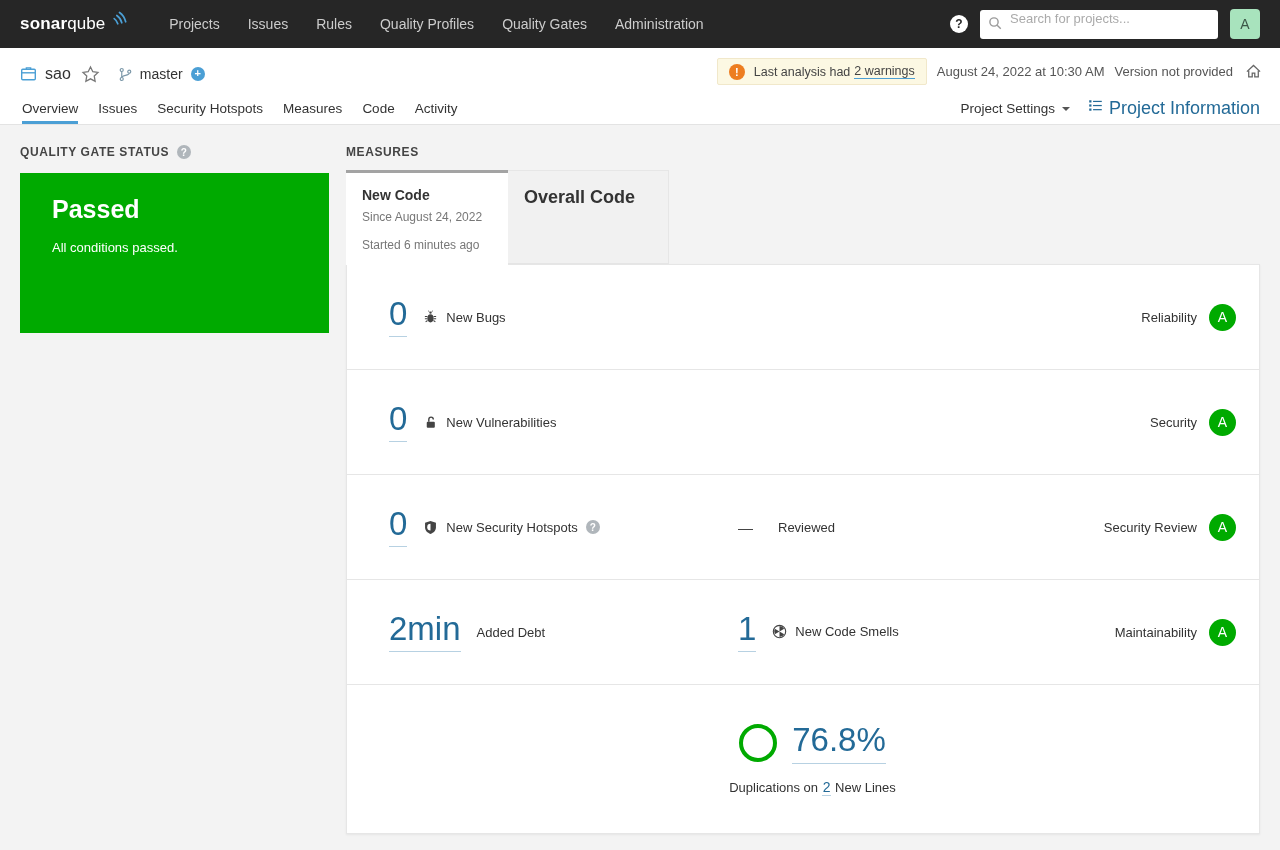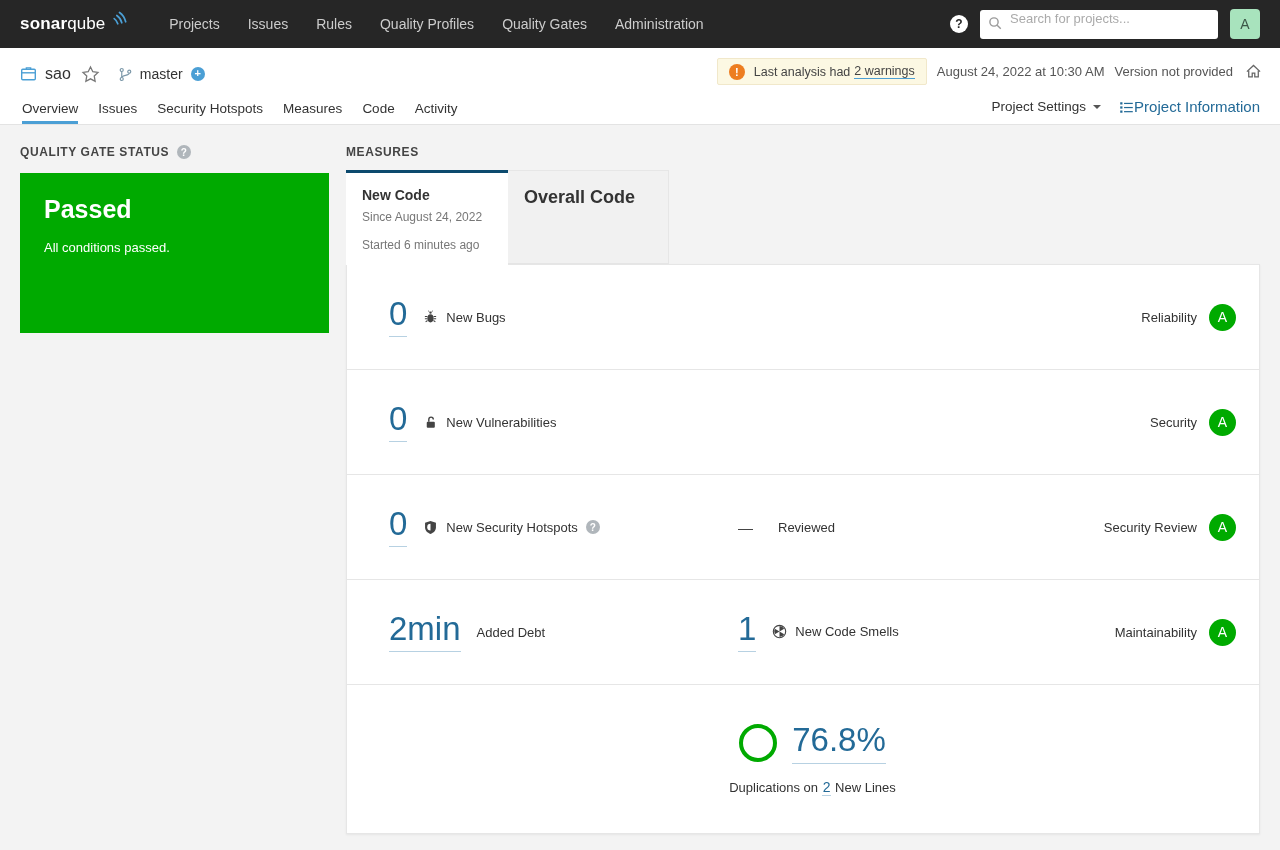--- a/index.html
+++ b/index.html
@@ -47,39 +47,39 @@
   .meta-text { font-size:13px; color:#555; }
   .home-btn { display:flex; cursor:pointer; margin-left:2px; }
 
   .header-row2 { position:absolute; top:48px; left:12px; display:flex; }
   .ptab { font-size:13.5px; color:#333; margin:0 10px; padding:5px 0 8px 0; cursor:pointer; }
   .ptab.active { border-bottom:3px solid #4b9fd5; padding-bottom:5px; }
   .header-row2-right { position:absolute; top:50px; right:20px; display:flex; align-items:center; gap:18px; }
   .proj-settings { font-size:13.5px; color:#333; display:flex; align-items:center; cursor:pointer; }
   .caret-down { display:inline-block; width:0; height:0; border-left:4px solid transparent;
                 border-right:4px solid transparent; border-top:4px solid #555; margin-left:7px; }
-  .proj-info { font-size:15px; color:#236a97; display:flex; align-items:flex-end; cursor:pointer; }
+  .proj-info { font-size:18px; color:#236a97; display:flex; align-items:flex-start; gap:6px; cursor:pointer; }
 
   
   .content { position:absolute; top:124px; left:0; width:100%; height:726px; background:#f3f3f3;
              border-top:1px solid #e3e3e3; }
   .section-heading { font-size:12px; font-weight:bold; color:#444; letter-spacing:.6px;
                      display:flex; align-items:center; gap:8px; }
   .help-gray { width:14px; height:14px; border-radius:50%; background:#b0b6bb; color:#fff;
                font-size:10px; font-weight:bold; display:flex; align-items:center; justify-content:center;
                cursor:pointer; flex:none; }
   .qg-heading { position:absolute; left:20px; top:20px; }
   .qg-box { position:absolute; left:20px; top:48px; width:309px; height:160px; background:#00aa00;
-            color:#fff; padding:22px 24px; }
+            color:#fff; padding:22px 32px; }
   .qg-status { font-size:25px; font-weight:bold; margin-bottom:16px; }
   .qg-msg { font-size:13px; }
 
   .m-heading { position:absolute; left:346px; top:20px; }
   .tab-new { position:absolute; left:346px; top:45px; width:162px; height:95px; background:#fff;
-             border-top:3px solid #0c4a6e; padding:14px 16px; cursor:pointer; z-index:2; }
+             border-top:3px solid #a3a3a3; padding:14px 16px; cursor:pointer; z-index:2; }
   .tab-new .tab-label { font-size:14px; font-weight:bold; color:#333; }
   .tab-sub { font-size:12px; color:#777; margin-top:7px; }
   .tab-overall { position:absolute; left:508px; top:45px; width:161px; height:94px; background:#f1f1f1;
                  border:1px solid #e6e6e6; border-left:none; padding:16px 16px; cursor:pointer; }
   .tab-overall .tab-label { font-size:18px; font-weight:bold; color:#333; }
 
   .card { position:absolute; left:346px; top:139px; width:914px; height:570px; background:#fff;
           border:1px solid #e6e6e6; box-shadow:0 1px 2px rgba(0,0,0,.06); display:flex; flex-direction:column; }
   .m-row { height:105px; flex:none; display:flex; align-items:center; position:relative;
            padding:0 23px 0 42px; border-bottom:1px solid #e6e6e6; }

